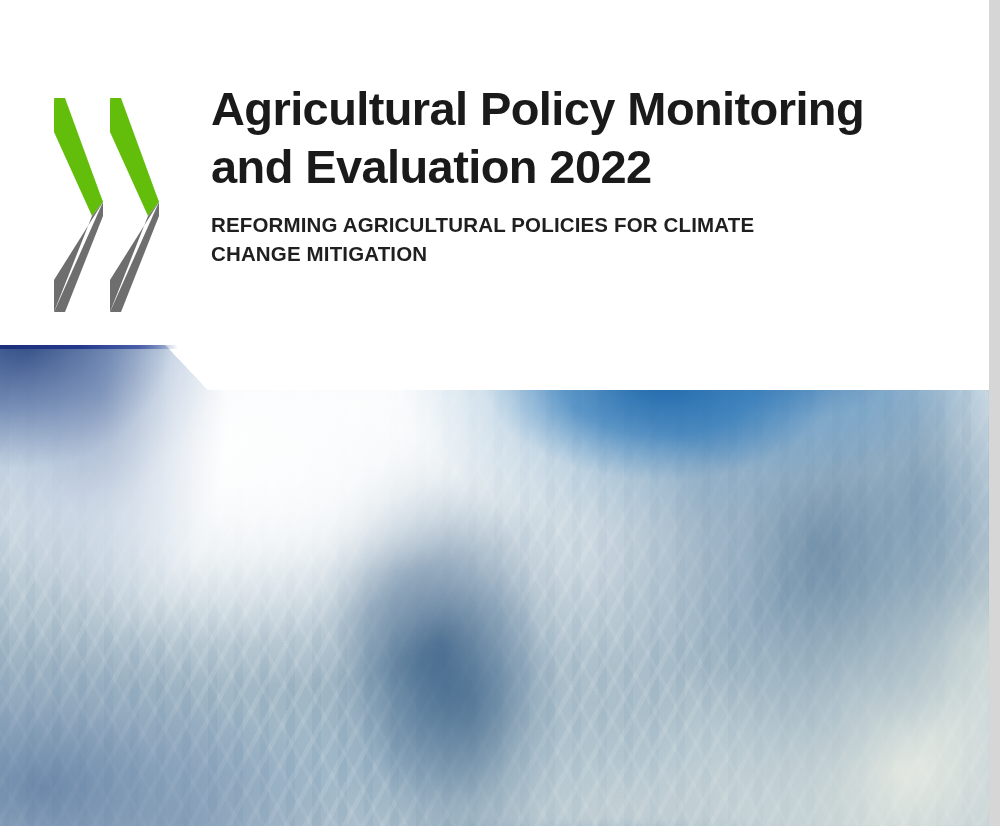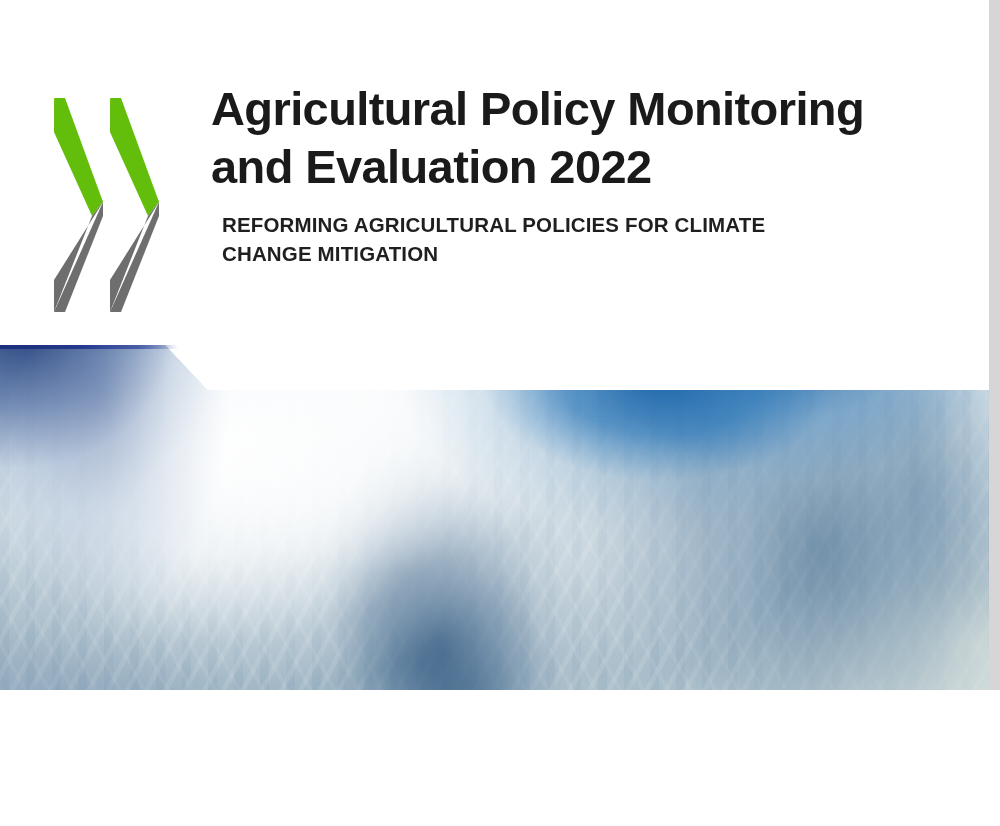--- a/index.html
+++ b/index.html
@@ -9,21 +9,21 @@
     background: #ffffff;
   }
   body {
     font-family: "Liberation Sans", sans-serif;
     -webkit-font-smoothing: antialiased;
   }
 
   #cover {
     position: relative;
     width: 1000px;
-    height: 690px;
+    height: 826px;
     overflow: hidden;
     background: #ffffff;
   }
 
   
   #photo {
     position: absolute;
     left: 0;
     top: 345px;
     width: 1000px;
@@ -134,21 +134,21 @@
     font-family: "Liberation Sans", sans-serif;
     font-weight: bold;
     font-size: 47px;
     line-height: 58px;
     letter-spacing: -0.6px;
     color: #1a1a1a;
     white-space: pre-line;
   }
 
   #sub-title {
-    margin: 14px 0 0 11px;
+    margin: 14px 0 0 0;
     font-family: "Liberation Sans", sans-serif;
     font-weight: bold;
     font-size: 20.5px;
     line-height: 29px;
     letter-spacing: 0.15px;
     color: #1f1f1f;
     white-space: pre-line;
   }
 </style>
 </head>

